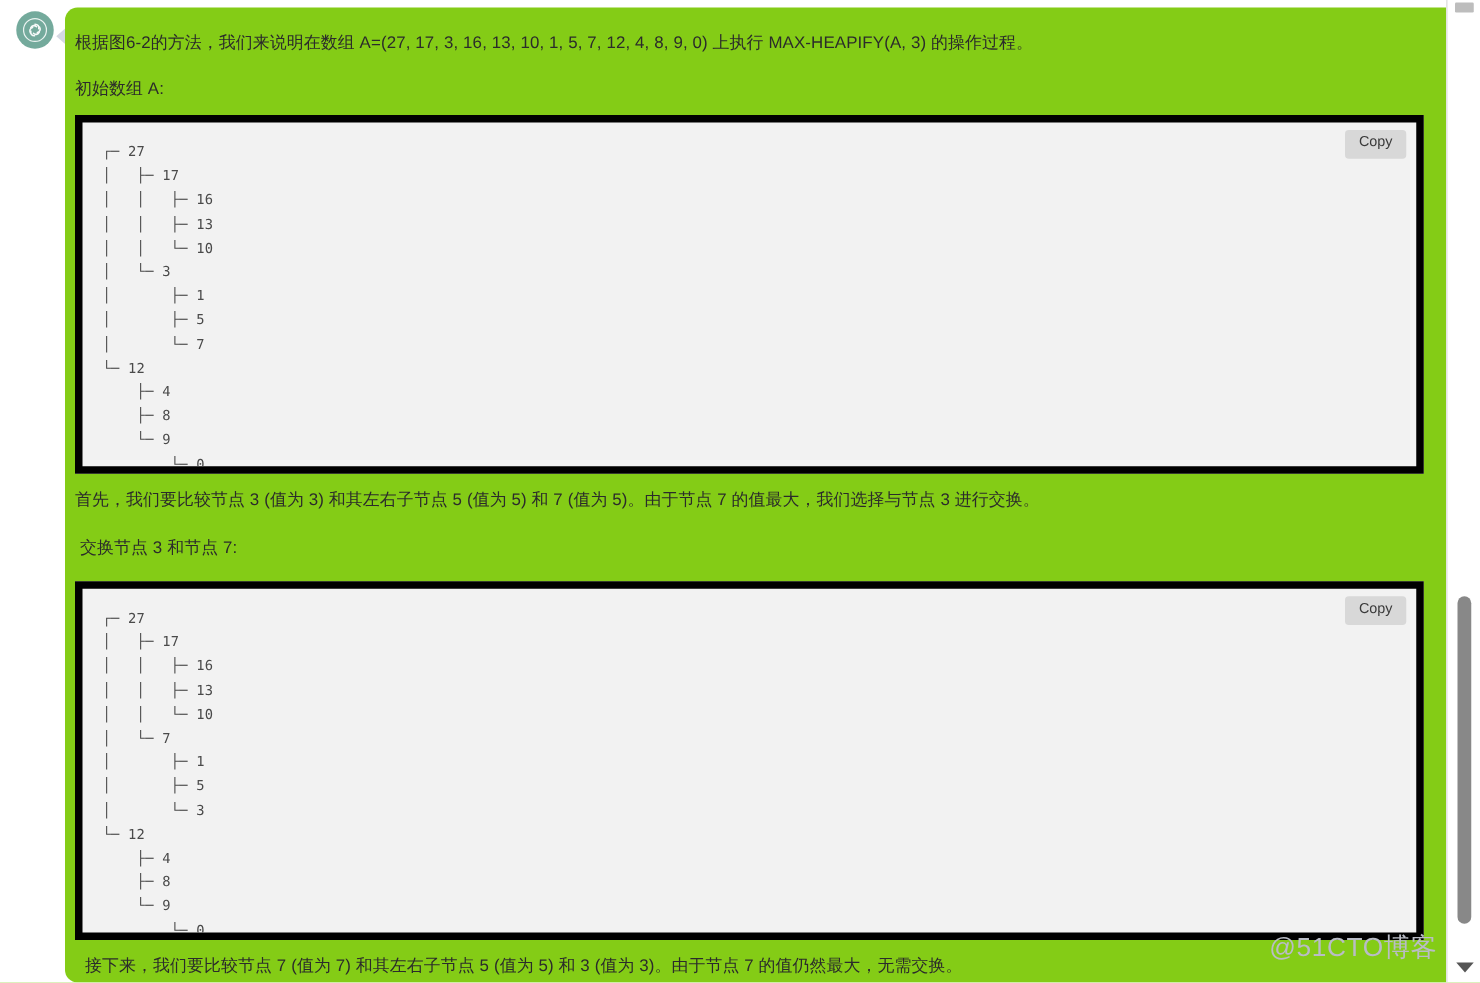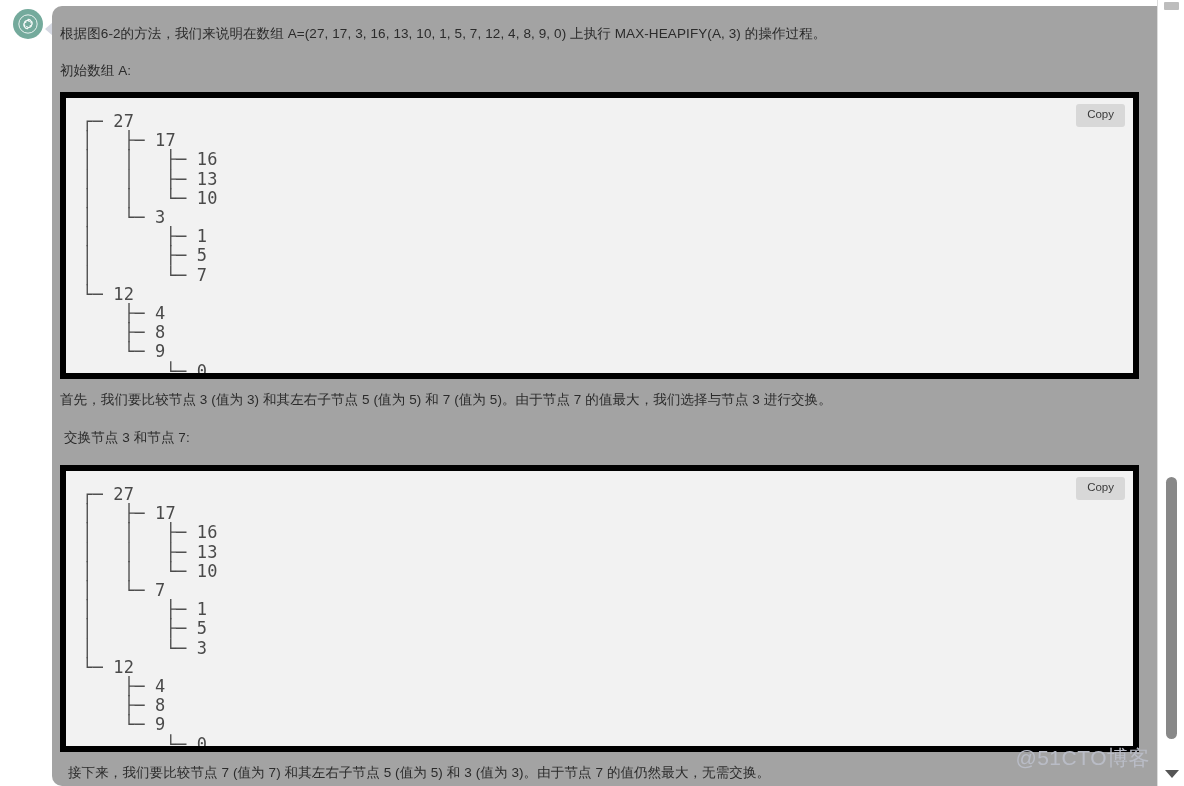--- a/index.html
+++ b/index.html
@@ -61,21 +61,21 @@
   }
   #avatar svg { display: block; }
 
   
   #message-bubble {
     position: absolute;
     left: 52px;
     top: 6px;
     width: 1105px;
     min-height: 780px;
-    background: #a3a3a3;
+    background: #84cc16;
     border-radius: 10px 0 0 10px;
     padding: 0;
     box-sizing: border-box;
     text-decoration: underline;
   }
   
   #bubble-tail {
     position: absolute;
     left: 45px;
     top: 22px;
@@ -127,21 +127,21 @@
     border: none;
     border-radius: 3px;
     line-height: 1;
     cursor: pointer;
   }
 
   pre.tree {
     margin: 0;
     padding: 14px 0 0 16px;
     font-family: "DejaVu Sans Mono", "Liberation Mono", monospace;
-    font-size: 17px;
+    font-size: 11px;
     line-height: 19.2px;
     color: #4a4a4a;
     white-space: pre;
     letter-spacing: 0.2px;
   }
 
   
   #scroll-gutter {
     position: absolute;
     right: 0;

